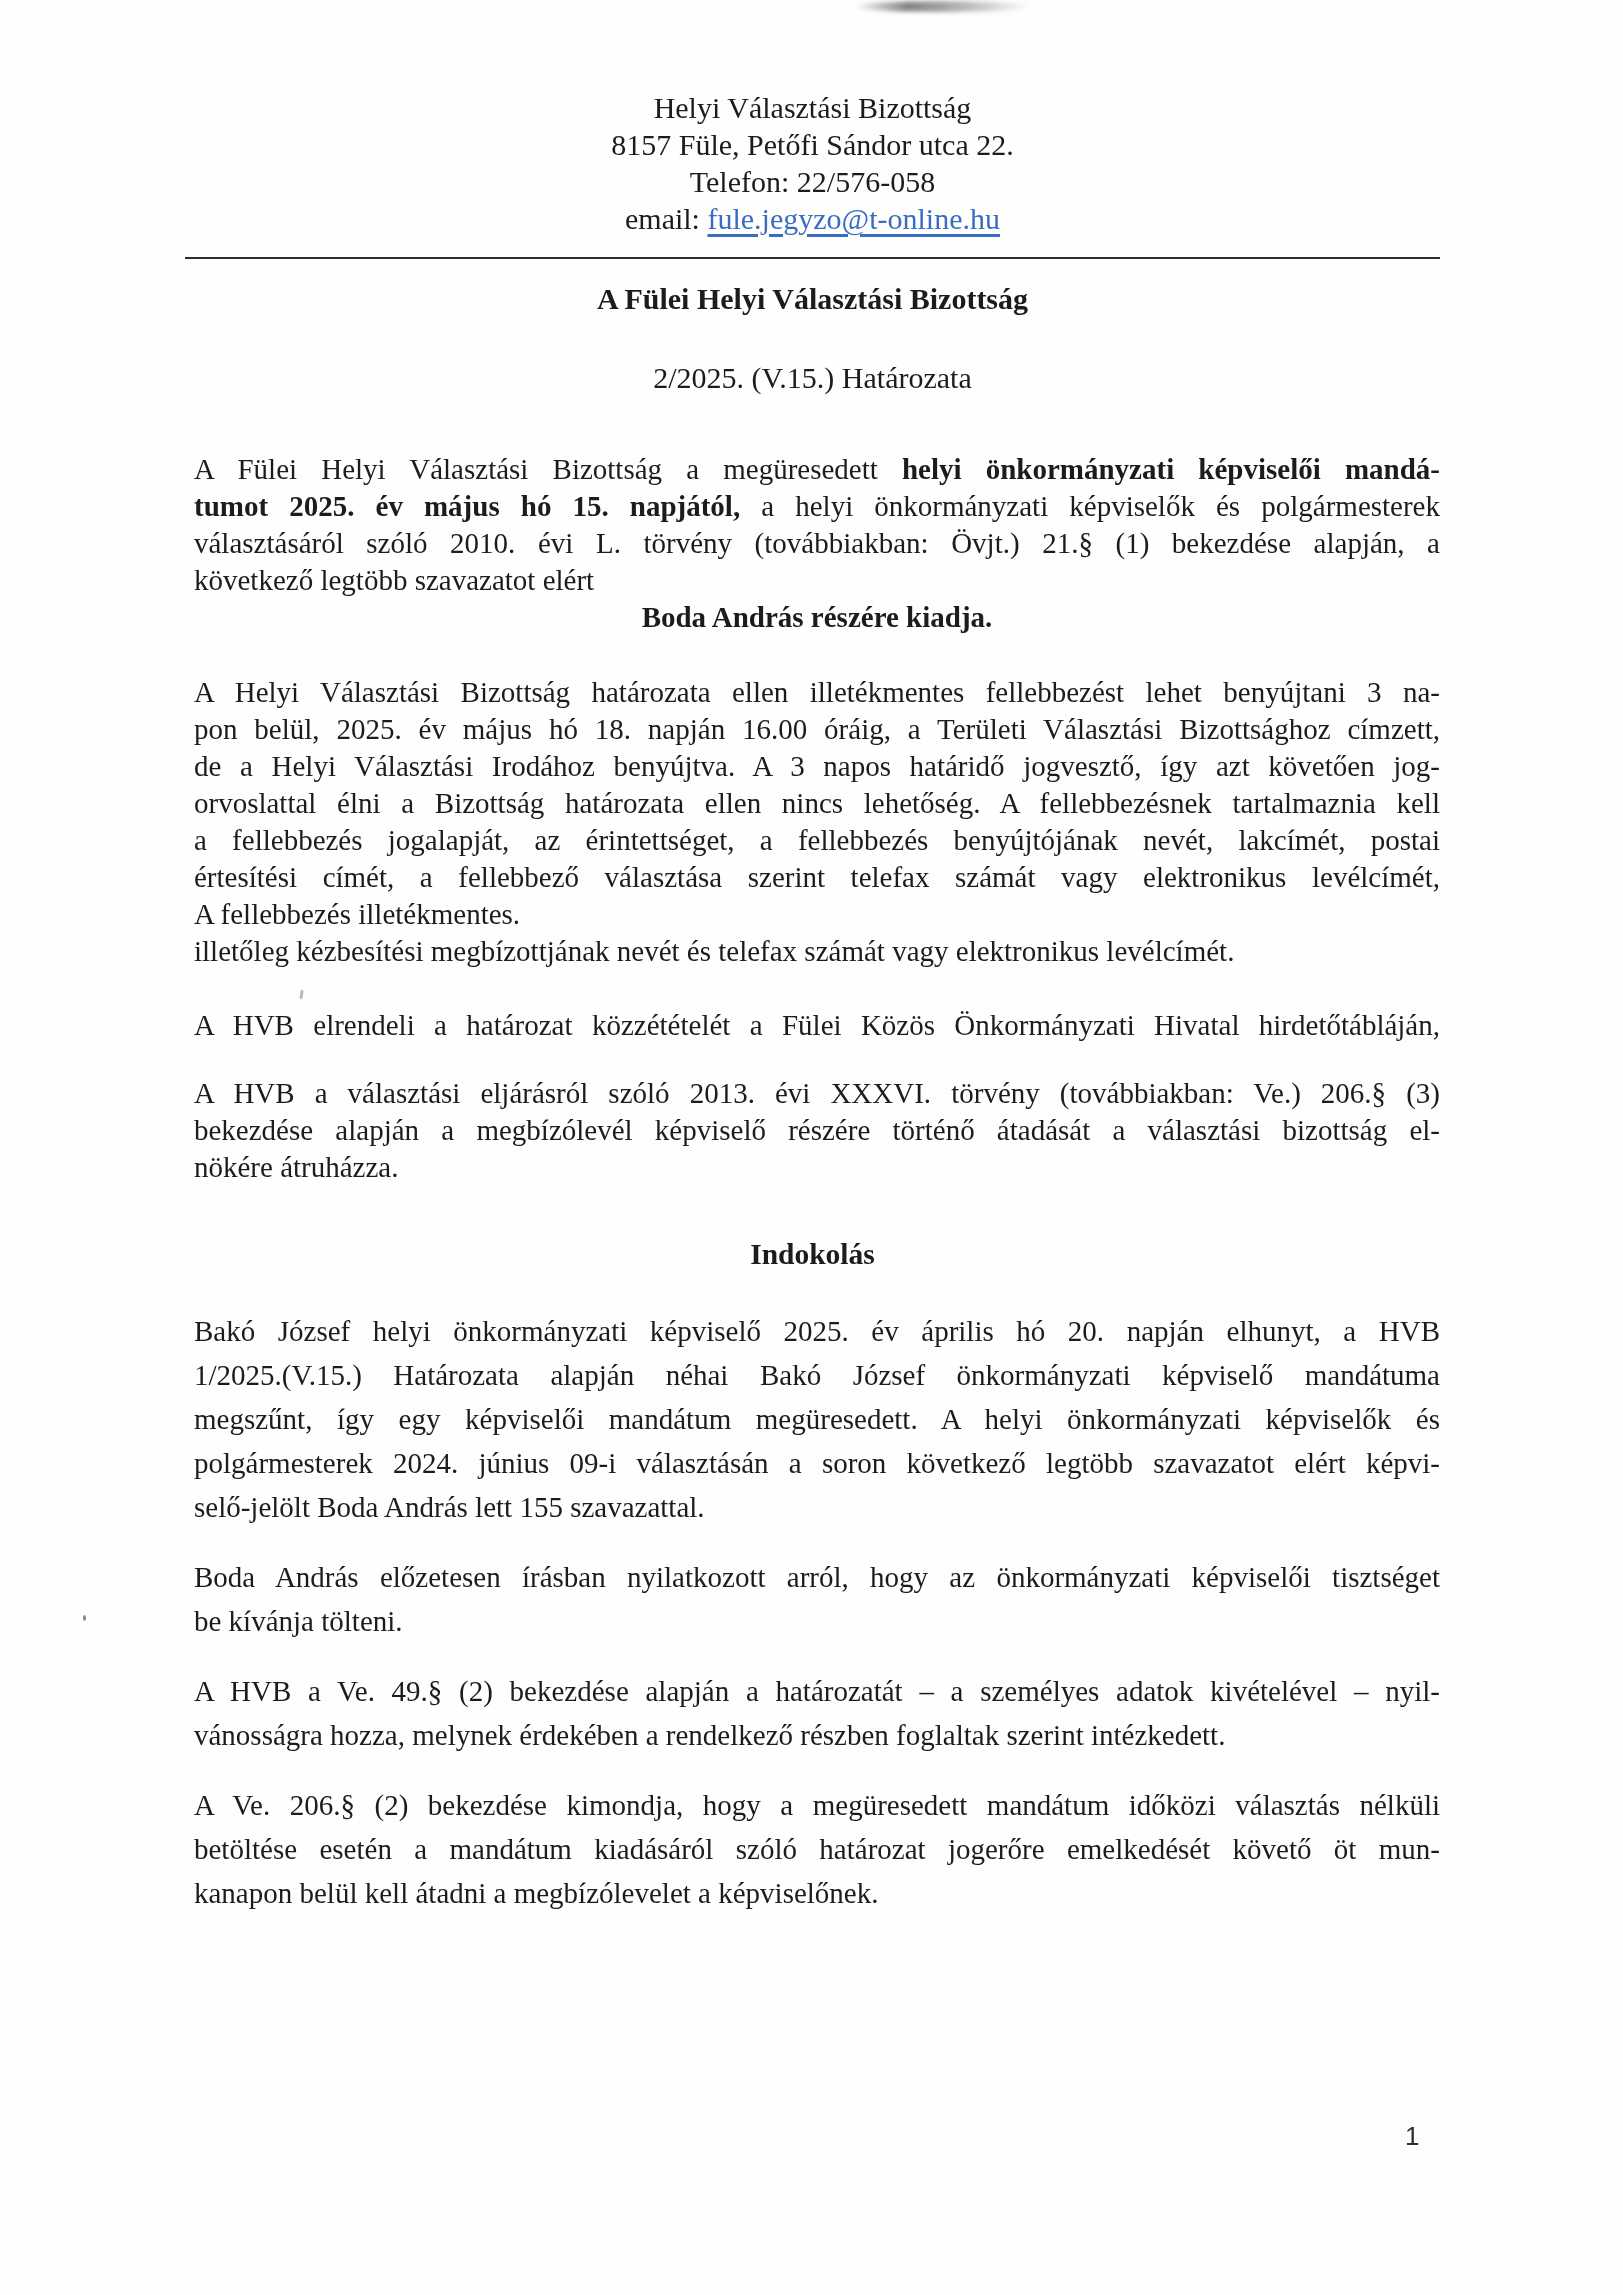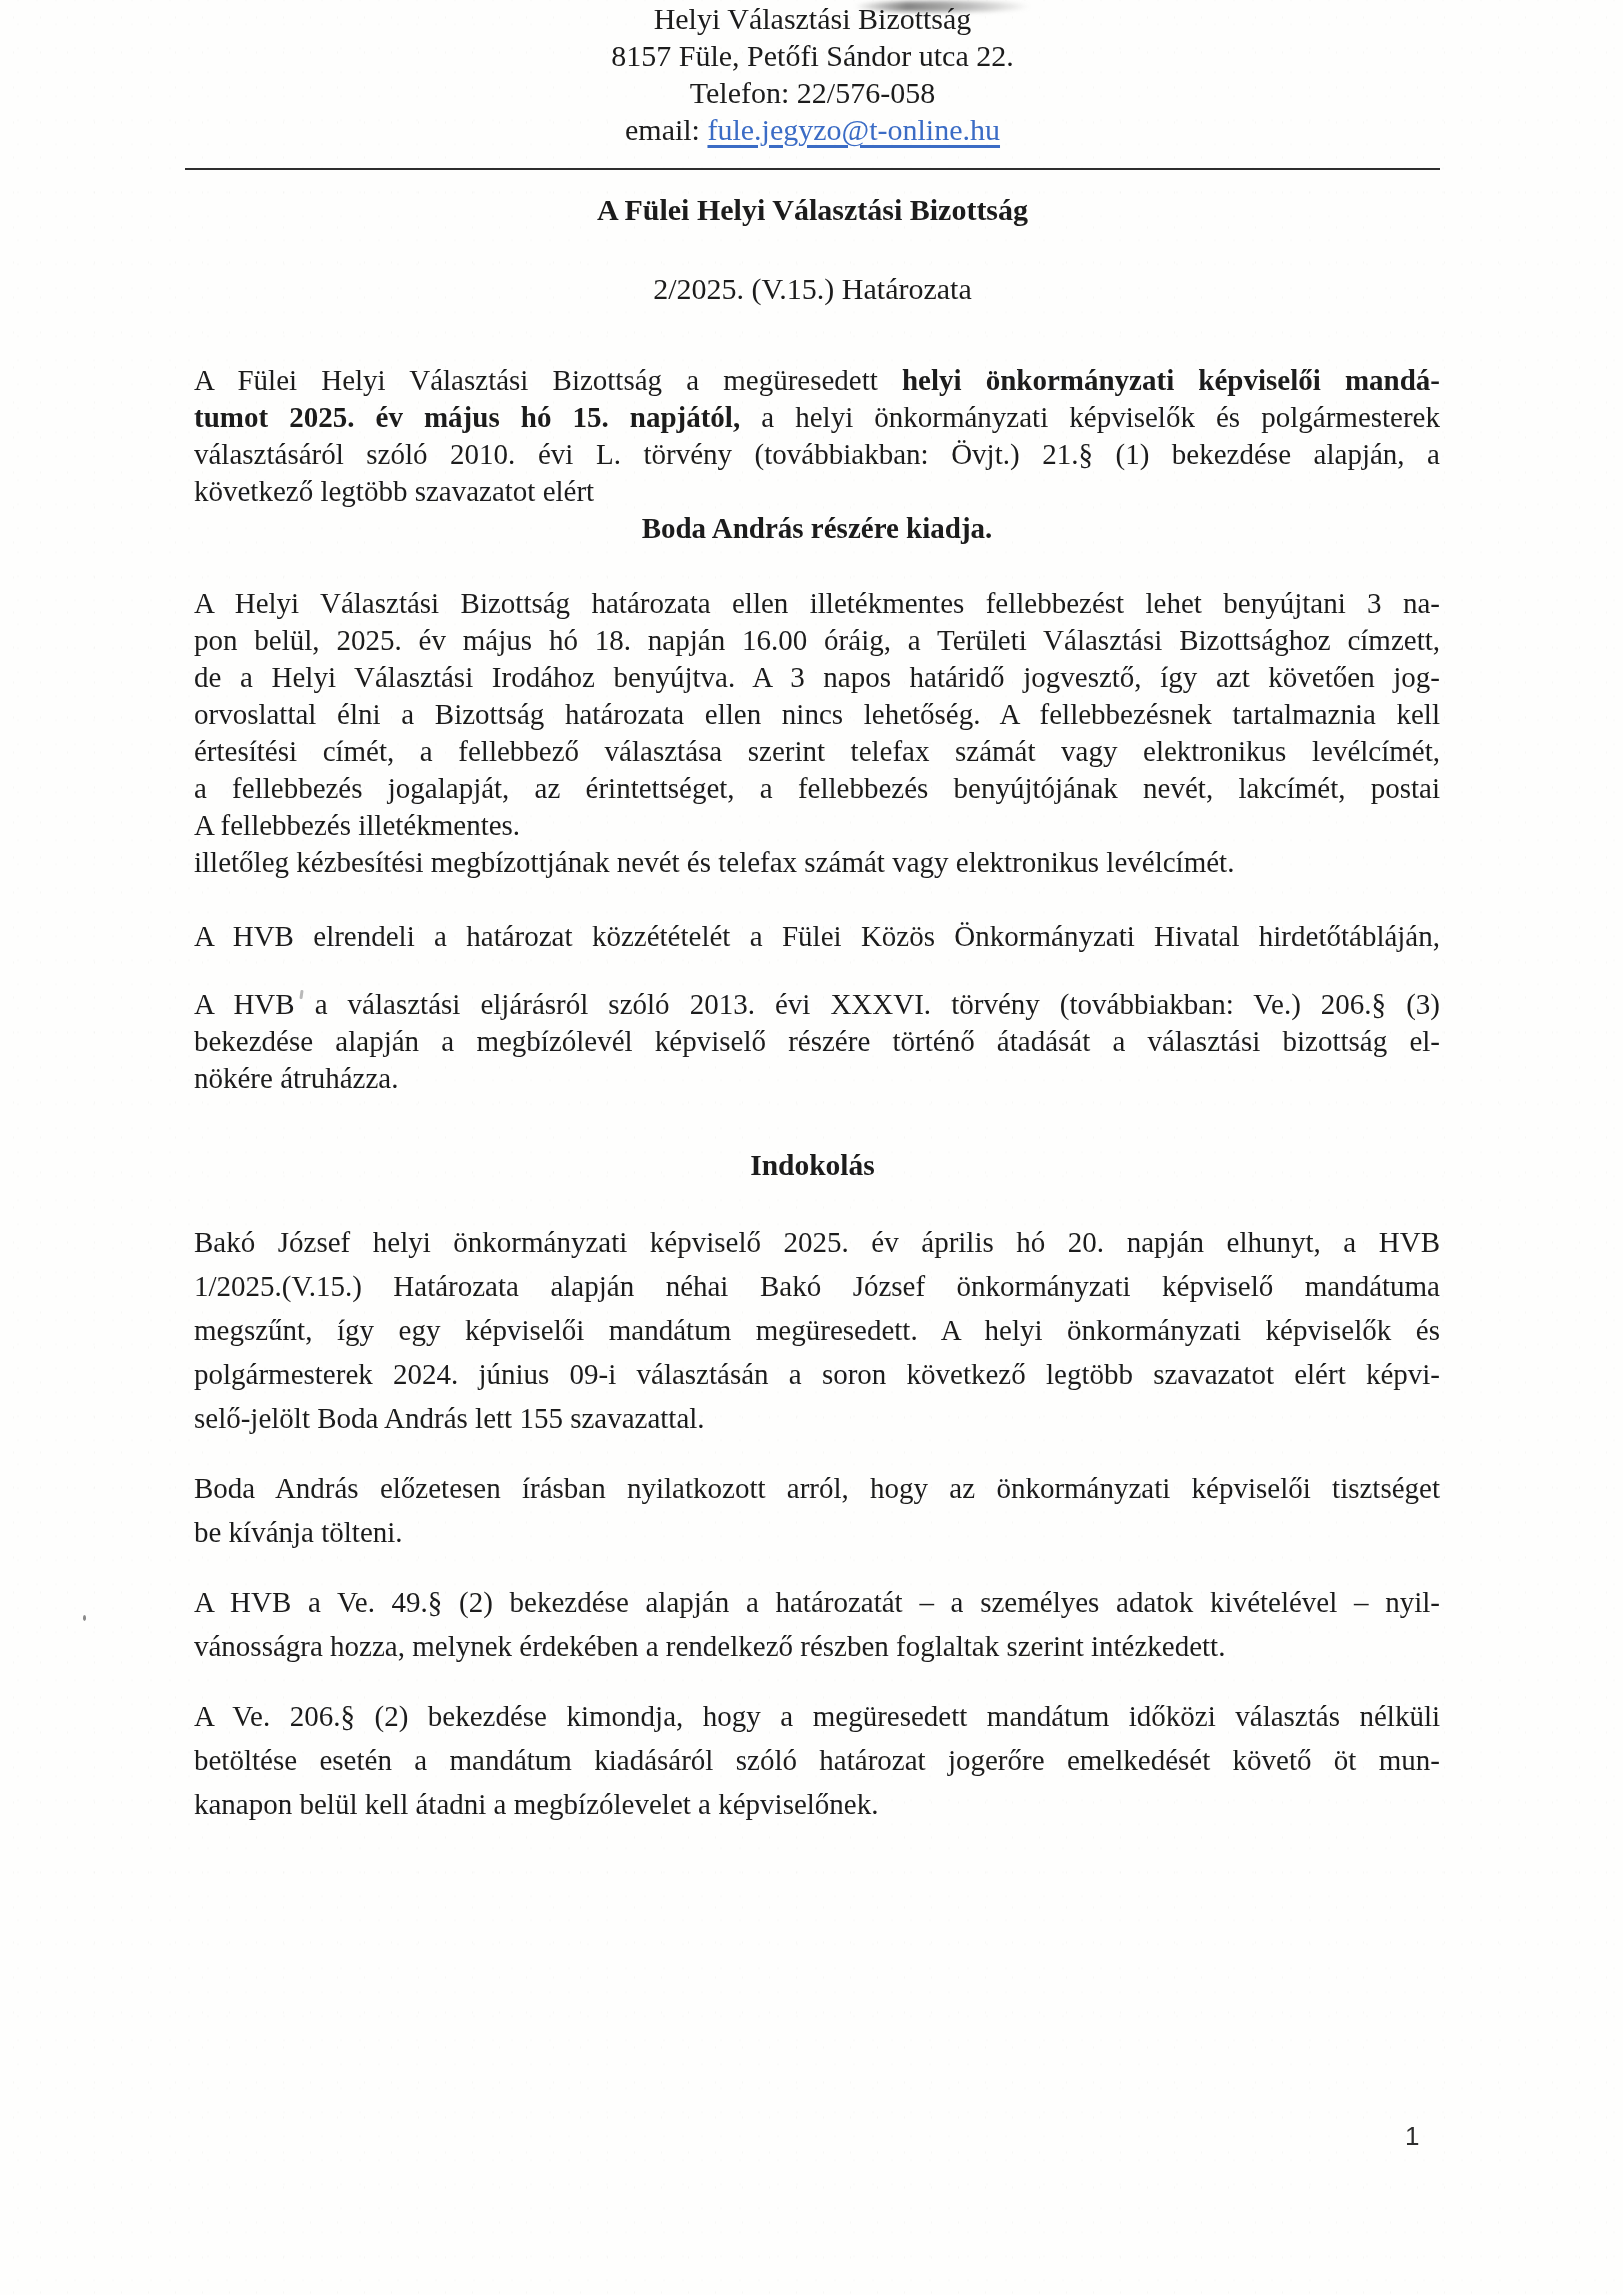--- a/index.html
+++ b/index.html
@@ -19,21 +19,21 @@
   }
   .smudge{
     position:absolute;left:854px;top:1.3px;width:177px;height:10.5px;
     background:linear-gradient(90deg, rgba(120,120,120,0) 0%, rgba(90,90,90,.75) 30%, rgba(120,120,120,.55) 60%, rgba(150,150,150,0) 100%);
     border-radius:50%;
     filter:blur(2px);
   }
   .speck1{position:absolute;left:83px;top:1615px;width:3.3px;height:5.9px;background:#8a8a8a;border-radius:50%;}
   .speck2{position:absolute;left:300px;top:990px;width:2.6px;height:9.2px;background:#b9b9b9;border-radius:1.3px;transform:rotate(8deg);}
   .col{position:absolute;left:185px;top:0;width:1255px;}
-  .letterhead{text-align:center;font-size:30px;line-height:37px;}
+  .letterhead{padding-top:89px;text-align:center;font-size:30px;line-height:37px;}
   .letterhead .lh-line{white-space:nowrap;}
   a.email{color:#3b6cc5;text-decoration:underline;text-decoration-color:#3b6cc5;text-underline-offset:4.6px;cursor:pointer;}
   .rule{margin-top:19.6px;border:0;border-top:2px solid #2e2e2e;height:0;}
   .doc-title{margin-top:24px;text-align:center;font-size:30px;font-weight:bold;line-height:31px;}
   .doc-subtitle{margin-top:48px;text-align:center;font-size:30px;font-weight:normal;line-height:31px;}
   .para{font-size:29px;margin-left:9px;}
   .sec1 .line{line-height:37px;}
   .sec2 .line{line-height:44px;}
   .jl{text-align:justify;text-align-last:justify;}
   .ll{text-align:left;}
@@ -83,22 +83,22 @@
       <div class="line jl">választásáról szóló 2010. évi L. törvény (továbbiakban: Övjt.) 21.§ (1) bekezdése alapján, a</div>
       <div class="line ll">következő legtöbb szavazatot elért</div>
       <div class="line cl">Boda András részére kiadja.</div>
     </div>
 
     <div class="para sec1 p2">
       <div class="line jl">A Helyi Választási Bizottság határozata ellen illetékmentes fellebbezést lehet benyújtani 3 na-</div>
       <div class="line jl">pon belül, 2025. év május hó 18. napján 16.00 óráig, a Területi Választási Bizottsághoz címzett,</div>
       <div class="line jl">de a Helyi Választási Irodához benyújtva. A 3 napos határidő jogvesztő, így azt követően jog-</div>
       <div class="line jl">orvoslattal élni a Bizottság határozata ellen nincs lehetőség. A fellebbezésnek tartalmaznia kell</div>
+      <div class="line jl">a fellebbezés jogalapját, az érintettséget, a fellebbezés benyújtójának nevét, lakcímét, postai</div>
       <div class="line jl">értesítési címét, a fellebbező választása szerint telefax számát vagy elektronikus levélcímét,</div>
-      <div class="line jl">a fellebbezés jogalapját, az érintettséget, a fellebbezés benyújtójának nevét, lakcímét, postai</div>
       <div class="line ll">A fellebbezés illetékmentes.</div>
       <div class="line ll">illetőleg kézbesítési megbízottjának nevét és telefax számát vagy elektronikus levélcímét.</div>
     </div>
 
     <div class="para sec1 p3">
       <div class="line jl">A HVB elrendeli a határozat közzétételét a Fülei Közös Önkormányzati Hivatal hirdetőtábláján,</div>
     </div>
 
     <div class="para sec1 p4">
       <div class="line jl">A HVB a választási eljárásról szóló 2013. évi XXXVI. törvény (továbbiakban: Ve.) 206.§ (3)</div>

